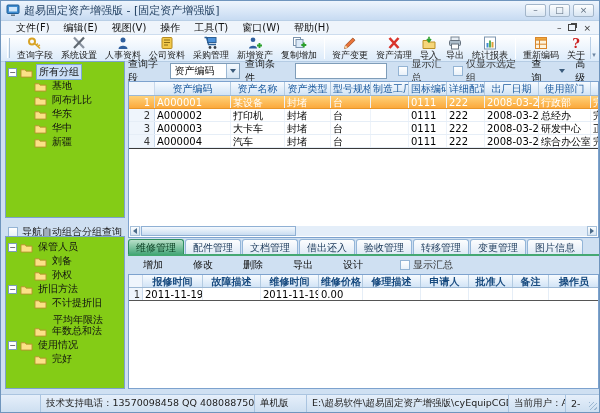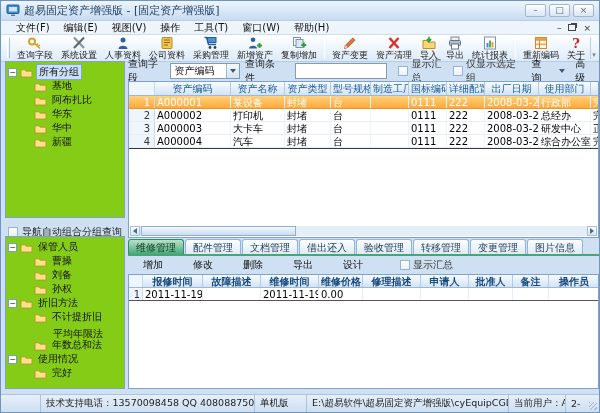--- a/index.html
+++ b/index.html
@@ -329,26 +329,20 @@
     <span>导航自动组合分组查询</span>
   </div>
 
   <div class="panel tree" style="left:4px; top:235px; width:120px; height:153px;">
     <div class="tree-row">
       <span class="expander"></span>
       <svg width="13" height="11" viewBox="0 0 14 12">
           <path d="M1 3 h4.5 l1 1.5 H13 v6.5 H1 z" fill="#fbe187" stroke="#b8922e"></path>
         </svg>
       <span class="t-label">保管人员</span>
-    </div>
-    <div class="tree-row" style="padding-left:26px;">
-      <svg width="13" height="11" viewBox="0 0 14 12">
-          <path d="M1 3 h4.5 l1 1.5 H13 v6.5 H1 z" fill="#fbe187" stroke="#b8922e"></path>
-        </svg>
-      <span class="t-label">曹操</span>
     </div>
     <div class="tree-row" style="padding-left:26px;">
       <svg width="13" height="11" viewBox="0 0 14 12">
           <path d="M1 3 h4.5 l1 1.5 H13 v6.5 H1 z" fill="#fbe187" stroke="#b8922e"></path>
         </svg>
       <span class="t-label">刘备</span>
     </div>
     <div class="tree-row" style="padding-left:26px;">
       <svg width="13" height="11" viewBox="0 0 14 12">
           <path d="M1 3 h4.5 l1 1.5 H13 v6.5 H1 z" fill="#fbe187" stroke="#b8922e"></path>

